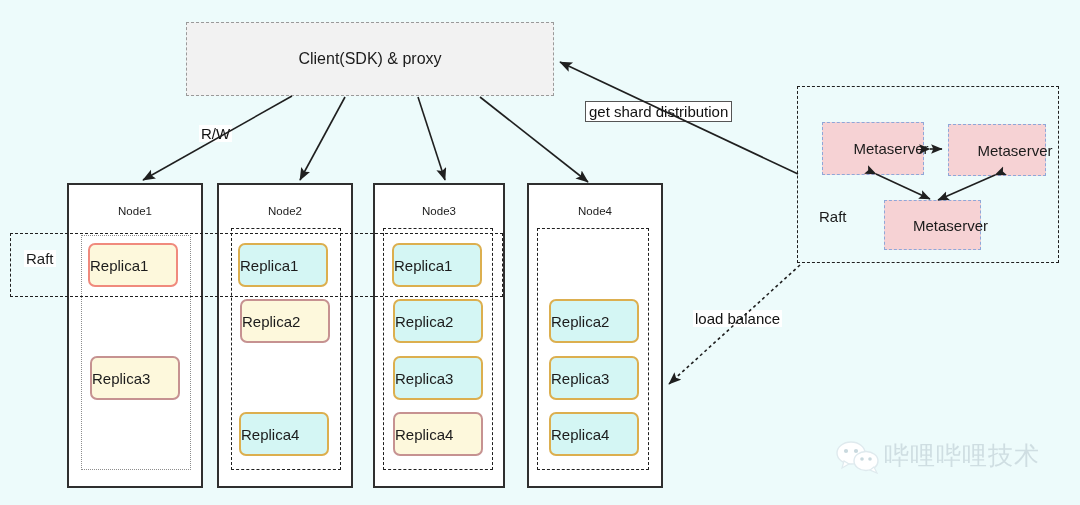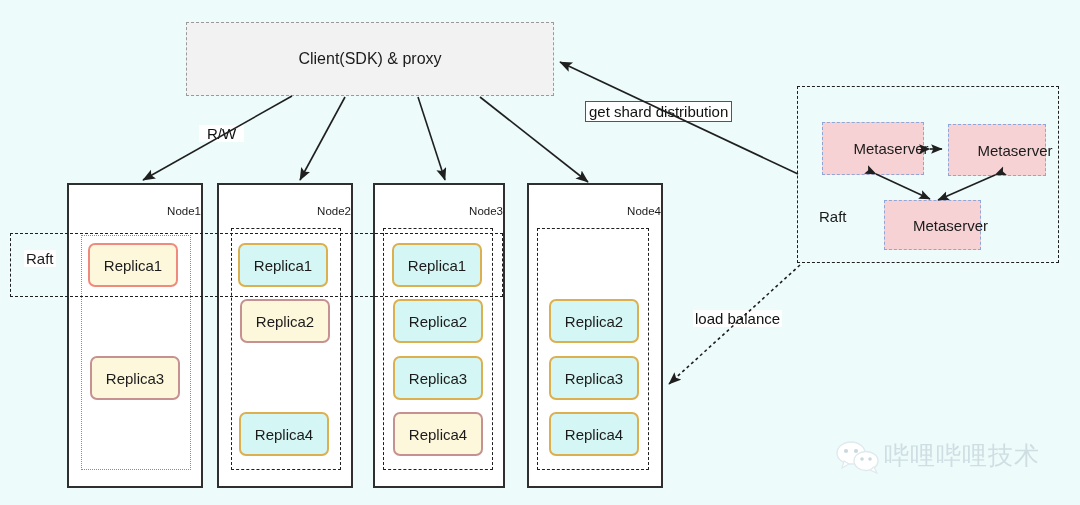--- a/index.html
+++ b/index.html
@@ -26,21 +26,21 @@
     font-size: 16px; color: #1b1b1b;
   }
 
   
   .node-box {
     border: 2px solid #2f2f2f;
     background: #ffffff;
   }
   .node-label {
     position: absolute; left: 0; right: 0; top: 20px;
-    text-align: right; font-size: 11.5px; color: #1b1b1b;
+    text-align: center; font-size: 11.5px; color: #1b1b1b;
   }
 
   
   .shard-group-v {
     border: 1.6px dashed #1f1f1f;
     background: transparent;
   }
   .shard-group-v.gray {
     border: 1.6px dotted #8d8d8d;
   }
@@ -54,21 +54,21 @@
   #raft-horizontal-label {
     left: 24px; top: 250px;
     font-size: 15px; color: #1b1b1b;
     background: #ffffff; padding: 0 2px;
   }
 
   
   .replica {
     height: 44px;
     border-radius: 7px;
-    display: flex; align-items: center; justify-content: center;
+    display: flex; align-items: center; 
     font-size: 15px; color: #1b1b1b;
     z-index: 5;
   }
   .fill-yellow { background: #fdf8dc; }
   .fill-cyan   { background: #d4f6f4; }
   .bd-salmon { border: 2px solid #f08a7d; }
   .bd-rose   { border: 2px solid #c69291; }
   .bd-gold   { border: 2px solid #dcaf4f; }
 
   
@@ -92,21 +92,21 @@
     font-size: 15px; color: #111111;
     background: #ffffff;
     white-space: nowrap;
   }
   #label-get-shard {
     left: 585px; top: 101px;
     border: 1.3px solid #555555;
     padding: 1px 3px;
     font-size: 15px;
   }
-  #label-rw { left: 199px; top: 125px; padding: 0 8px; }
+  #label-rw { left: 199px; top: 125px; padding: 0 2px; }
   #label-load-balance { left: 693px; top: 310px; padding: 0 2px; }
 
   
   #arrows {
     left: 0; top: 0; width: 1080px; height: 505px;
     z-index: 2; pointer-events: none;
   }
 
   
   #watermark { left: 836px; top: 437px; width: 230px; height: 62px; z-index: 8; }

